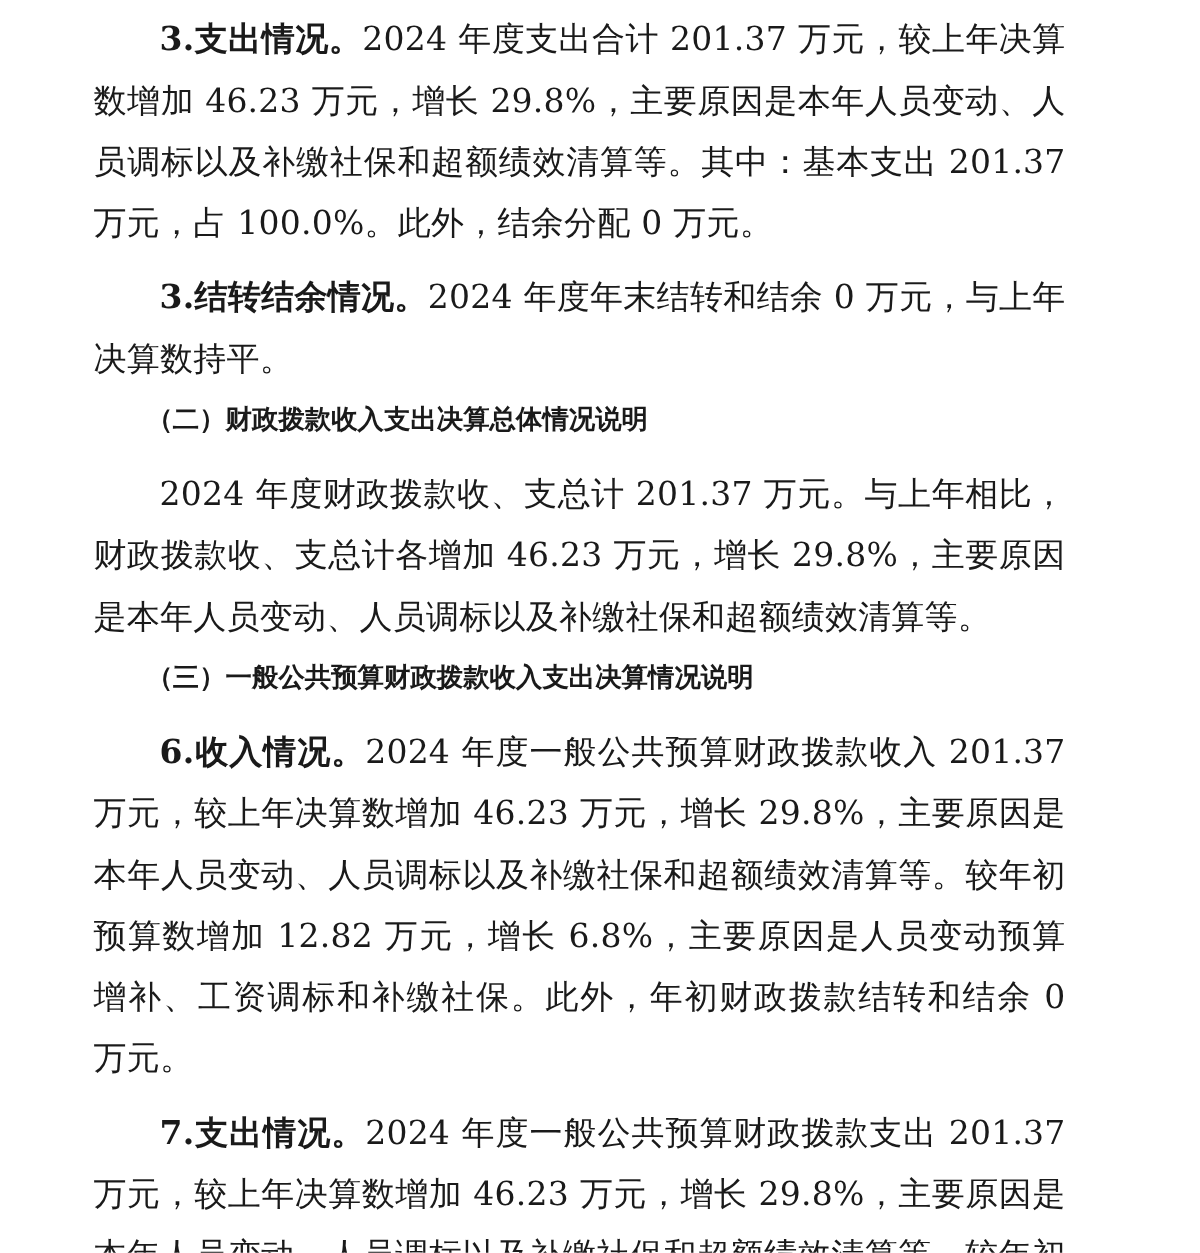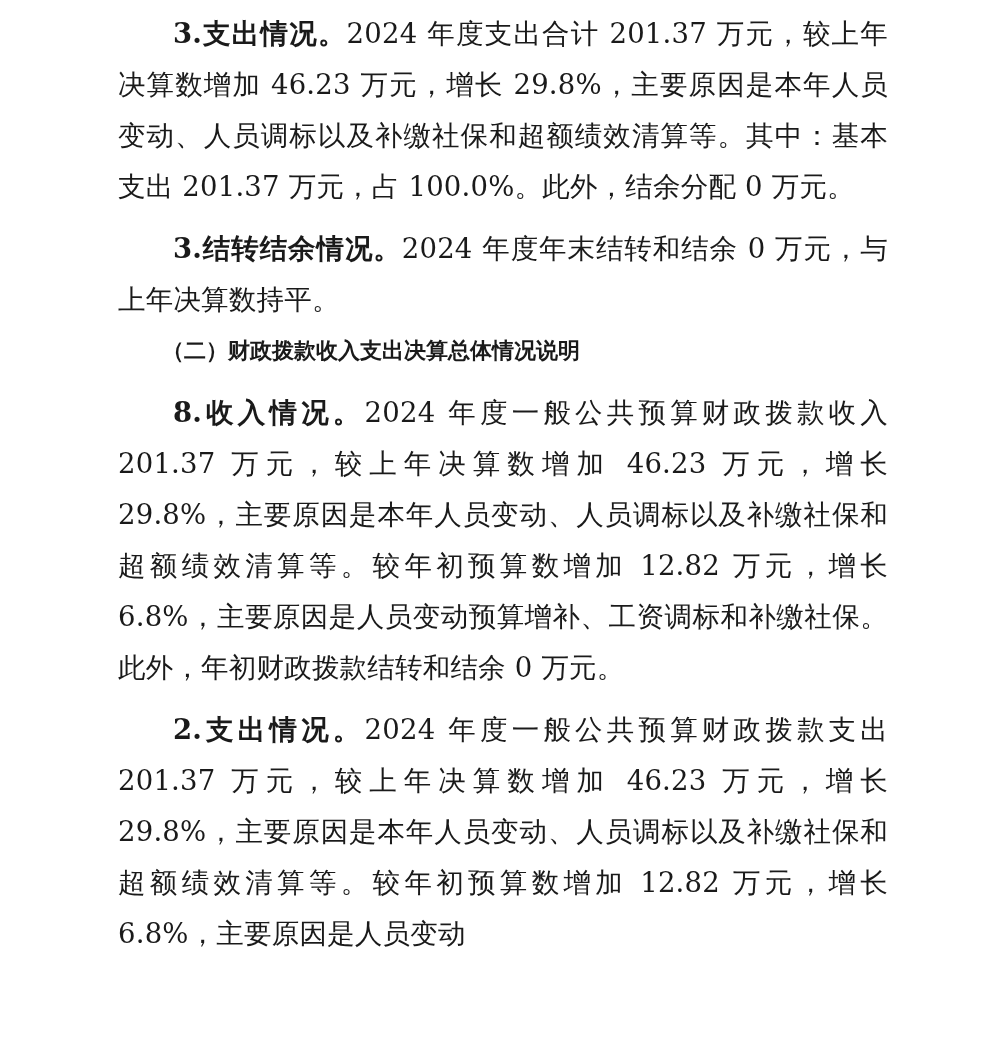--- a/index.html
+++ b/index.html
@@ -11,21 +11,21 @@
     width: 1000px;
     height: 1044px;
     font-family: "DejaVu Serif", "Liberation Serif", serif;
     color: #1a1a1a;
     overflow: hidden;
   }
   .page {
     width: 1000px;
     height: 1044px;
     box-sizing: border-box;
-    padding: 8px 112px 0 118px;
+    padding: 8px 112px 0 78px;
     position: relative;
   }
   .para {
     font-size: 27.5px;
     line-height: 51px;
     text-align: justify;
     text-justify: inter-ideograph;
     margin: 0;
     letter-spacing: 0.2px;
   }
@@ -50,19 +50,21 @@
 <body>
 
 <div class="page">
 
   <p class="para indent"><span class="bold">3.支出情况。</span><span>2024 年度支出合计 201.37 万元，较上年决算数增加 46.23 万元，增长 29.8%，主要原因是本年人员变动、人员调标以及补缴社保和超额绩效清算等。其中：基本支出 201.37 万元，占 100.0%。此外，结余分配 0 万元。</span></p>
 
   <p class="para indent spaced"><span class="bold">3.结转结余情况。</span><span>2024 年度年末结转和结余 0 万元，与上年决算数持平。</span></p>
 
   <p class="heading spaced">（二）财政拨款收入支出决算总体情况说明</p>
 
+  <p class="para indent spaced">2024 年度财政拨款收、支总计 201.37 万元。与上年相比，财政拨款收、支总计各增加 46.23 万元，增长 29.8%，主要原因是本年人员变动、人员调标以及补缴社保和超额绩效清算等。</p>
 
+  <p class="heading spaced">（三）一般公共预算财政拨款收入支出决算情况说明</p>
 
-  <p class="para indent spaced"><span class="bold">8.收入情况。</span><span>2024 年度一般公共预算财政拨款收入 201.37 万元，较上年决算数增加 46.23 万元，增长 29.8%，主要原因是本年人员变动、人员调标以及补缴社保和超额绩效清算等。较年初预算数增加 12.82 万元，增长 6.8%，主要原因是人员变动预算增补、工资调标和补缴社保。此外，年初财政拨款结转和结余 0 万元。</span></p>
+  <p class="para indent spaced"><span class="bold">6.收入情况。</span><span>2024 年度一般公共预算财政拨款收入 201.37 万元，较上年决算数增加 46.23 万元，增长 29.8%，主要原因是本年人员变动、人员调标以及补缴社保和超额绩效清算等。较年初预算数增加 12.82 万元，增长 6.8%，主要原因是人员变动预算增补、工资调标和补缴社保。此外，年初财政拨款结转和结余 0 万元。</span></p>
 
-  <p class="para indent spaced"><span class="bold">2.支出情况。</span><span>2024 年度一般公共预算财政拨款支出 201.37 万元，较上年决算数增加 46.23 万元，增长 29.8%，主要原因是本年人员变动、人员调标以及补缴社保和超额绩效清算等。较年初预算数增加 12.82 万元，增长 6.8%，主要原因是人员变动</span></p>
+  <p class="para indent spaced"><span class="bold">7.支出情况。</span><span>2024 年度一般公共预算财政拨款支出 201.37 万元，较上年决算数增加 46.23 万元，增长 29.8%，主要原因是本年人员变动、人员调标以及补缴社保和超额绩效清算等。较年初预算数增加 12.82 万元，增长 6.8%，主要原因是人员变动</span></p>
 
 </div>
 
 </body></html>

